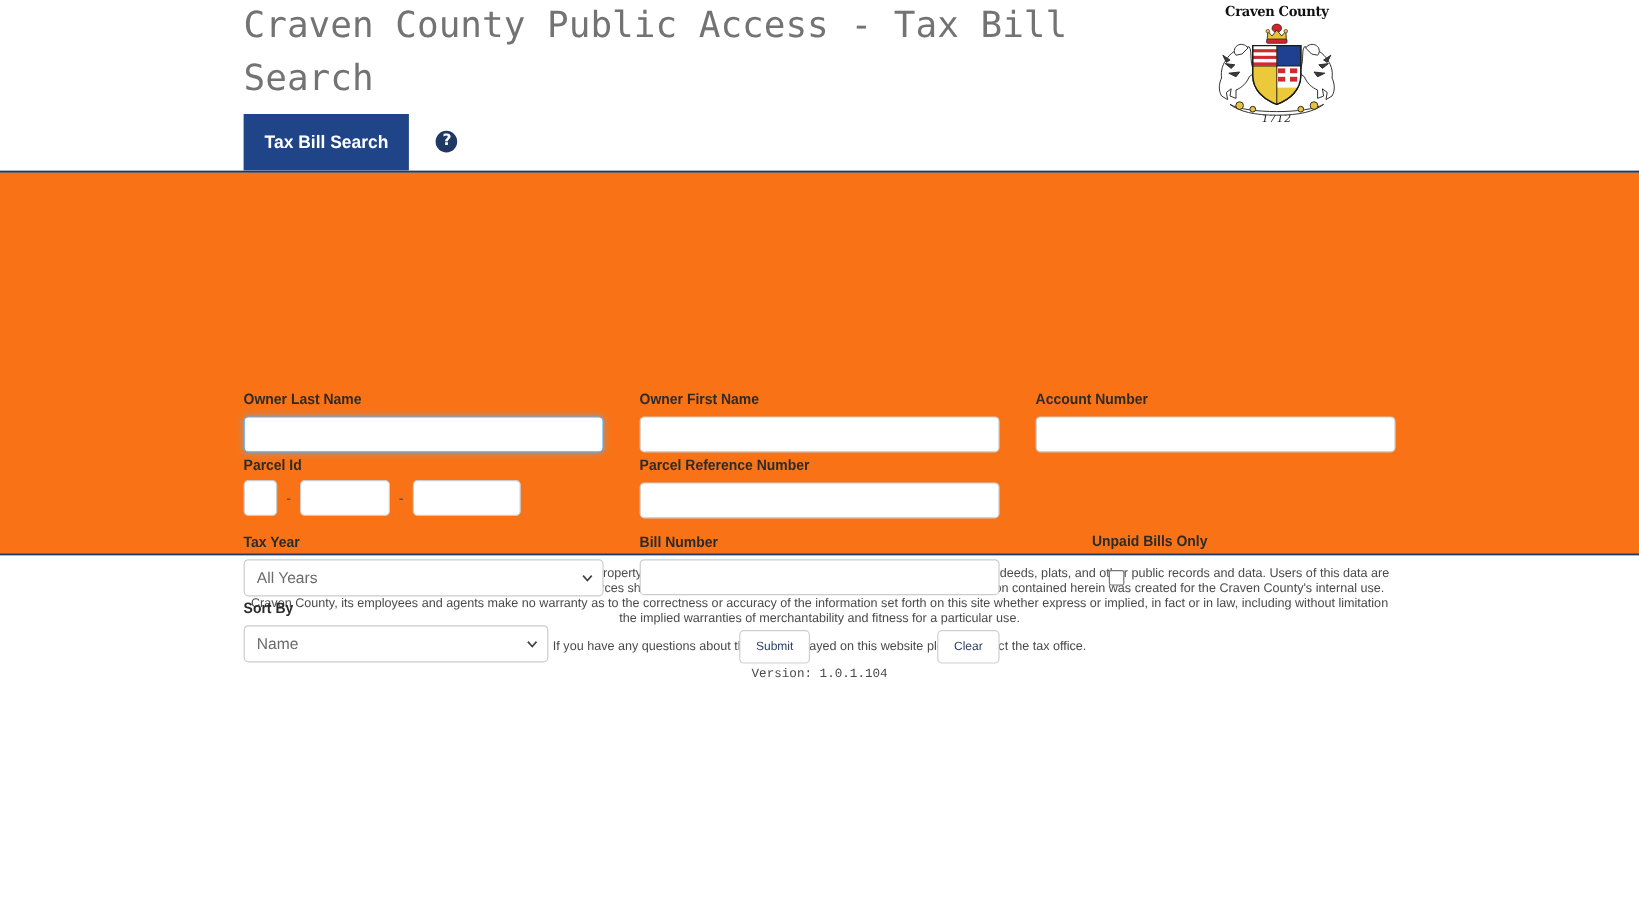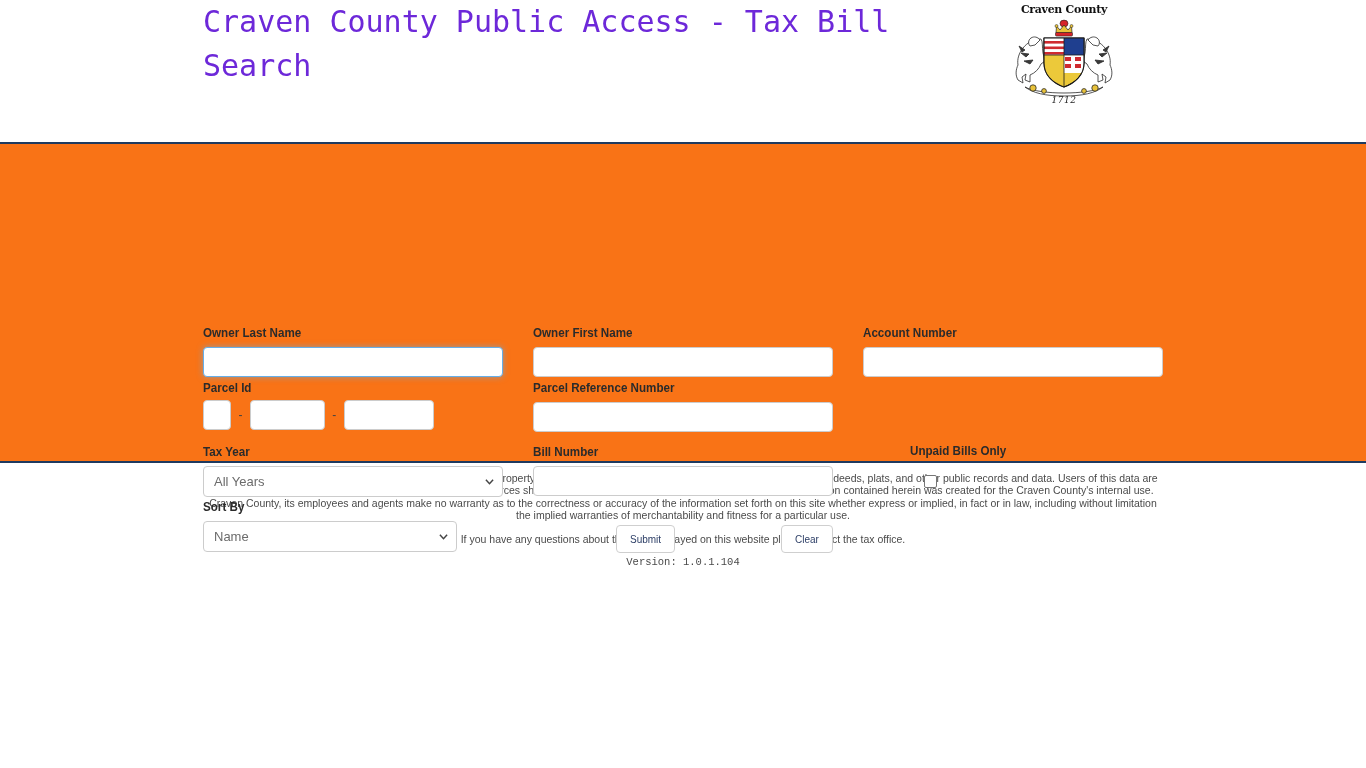--- a/index.html
+++ b/index.html
@@ -26,21 +26,21 @@
   }
   .page-title {
     position: absolute;
     left: 203px;
     top: 0px;
     width: 700px;
     font-family: "DejaVu Sans Mono", "Liberation Mono", monospace;
     font-size: 30px;
     line-height: 44px;
     font-weight: 400;
-    color: #6d28d9;
+    color: #737373;
     letter-spacing: 0px;
     white-space: pre-wrap;
   }
   .logo-wrap {
     position: absolute;
     left: 1008px;
     top: 0px;
     width: 112px;
     height: 118px;
     text-align: center;
@@ -301,20 +301,24 @@
           <circle cx="84" cy="71" r="3.2" fill="#e8c23a"></circle>
           <circle cx="33" cy="74" r="2.4" fill="#e8c23a"></circle>
           <circle cx="73" cy="74" r="2.4" fill="#e8c23a"></circle>
         </g>
       </svg>
     </div>
 
     <div class="logo-year">1712</div>
   </div>
 
+  <div class="tabbar">
+    <div class="tab">Tax Bill Search</div>
+    <div class="help-icon">?</div>
+  </div>
 </div>
 
 <div class="rule"></div>
 
 <div class="form-panel">
 
   <div class="abs" style="left:203px; top:182px;">
     <span class="lbl">Owner Last Name</span>
   </div>
   <input class="txt focused abs" style="left: 203px; top: 203px; width: 300px;" type="text" placeholder="">

